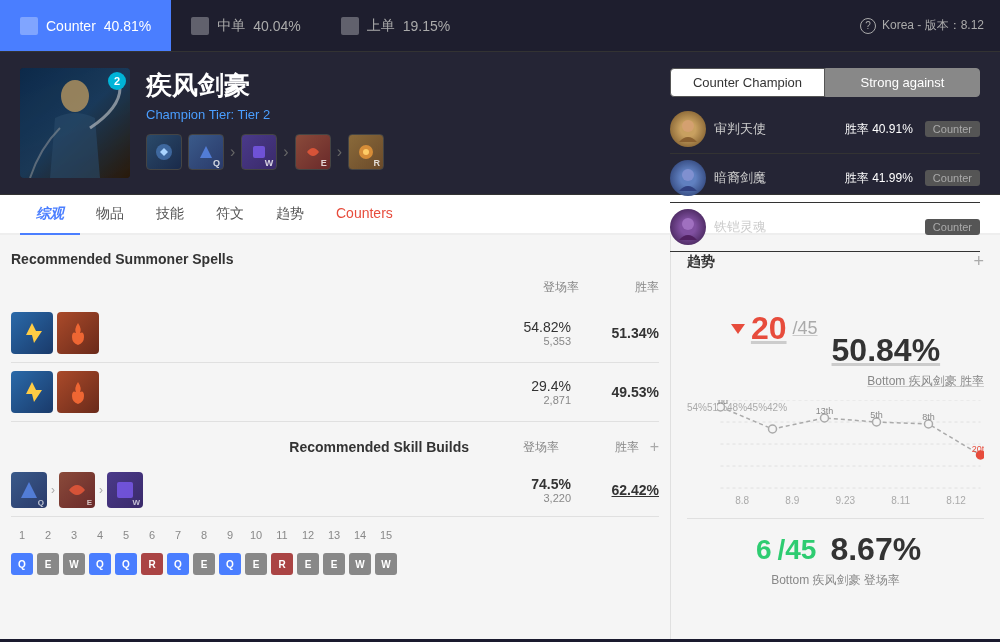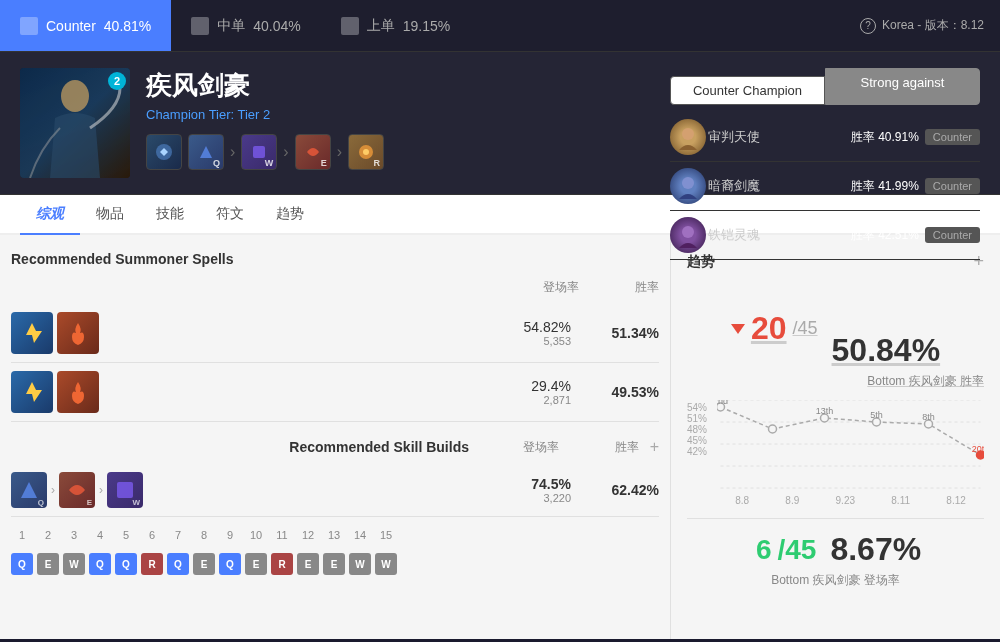--- a/index.html
+++ b/index.html
@@ -62,24 +62,24 @@
 
     
     .counter-panel {
       position: absolute; right: 20px; top: 16px; width: 310px;
     }
     .counter-tabs { display: flex; margin-bottom: 8px; }
     .counter-tab {
       flex: 1; padding: 6px 12px; text-align: center; font-size: 13px;
       cursor: pointer; border: 1px solid #555; background: #fff; color: #333;
     }
-    .counter-tab:first-child { border-radius: 4px 0 0 4px; margin-top: 8px; }
+    .counter-tab:first-child { border-radius: 4px 0 0 4px; }
     .counter-tab:last-child { border-radius: 0 4px 4px 0; background: #888; color: #fff; border-color: #888; }
     .counter-row {
-      display: flex; align-items: center; gap: 2px; padding: 6px 0;
+      display: flex; align-items: center; gap: 8px; padding: 6px 0;
       border-bottom: 1px solid #333;
     }
     .counter-champ-icon {
       width: 36px; height: 36px; border-radius: 50%; background: #2a2a4a;
       flex-shrink: 0; overflow: hidden; display: flex; align-items: center; justify-content: center;
     }
     .counter-champ-name { flex: 1; color: #ccc; font-size: 13px; }
     .counter-winrate { color: #aaa; font-size: 12px; margin-right: 4px; }
     .counter-winrate span { color: #fff; }
     .counter-btn {
@@ -145,21 +145,21 @@
       font-weight: bold; color: #fff; position: relative;
     }
     .skill-seq-icon.q-skill { background: linear-gradient(135deg, #3a5a8a, #2a3a6a); }
     .skill-seq-icon.e-skill { background: linear-gradient(135deg, #8a4a3a, #6a2a2a); }
     .skill-seq-icon.w-skill { background: linear-gradient(135deg, #4a3a8a, #3a2a6a); }
     .skill-key-label {
       position: absolute; bottom: 1px; right: 3px; font-size: 8px; color: rgba(255,255,255,0.7);
     }
     .arrow-icon { color: #aaa; font-size: 12px; }
     .skill-rate { width: 90px; text-align: right; }
-    .skill-winrate { width: 80px; text-align: right; }
+    .skill-winrate { width: 80px; text-align: right; text-decoration: underline; }
 
     
     .skill-order-row { display: flex; align-items: center; padding: 6px 0; gap: 4px; }
     .order-num { width: 22px; text-align: center; font-size: 11px; color: #888; }
     .order-key {
       width: 22px; height: 22px; border-radius: 3px; display: flex;
       align-items: center; justify-content: center; font-size: 10px; font-weight: bold;
     }
     .order-key.q-key { background: #4a7eff; color: #fff; }
     .order-key.e-key { background: #888; color: #fff; }
@@ -351,20 +351,21 @@
     </div>
   </div>
 </div>
 
 <div class="sub-nav">
   <div class="sub-nav-item active">综观</div>
   <div class="sub-nav-item">物品</div>
   <div class="sub-nav-item">技能</div>
   <div class="sub-nav-item">符文</div>
   <div class="sub-nav-item">趋势</div>
+  <div class="sub-nav-item highlight">Counters</div>
 </div>
 
 <div class="main-content">
 
   <div class="left-panel">
 
     <div class="section-title">Recommended Summoner Spells</div>
     <div class="spell-table-header">
       <div class="spacer"></div>
       <div class="col">登场率</div>
@@ -502,21 +503,21 @@
         <span class="triangle-down"></span>
         <span class="rank-num">20</span>
         <span class="rank-of">/45</span>
         <span class="trend-winrate-big">50.84%</span>
       </div>
       <div class="trend-label">Bottom 疾风剑豪 胜率</div>
     </div>
 
     <div style="position:relative;margin:10px 0 4px 0;">
       <div style="display:flex;gap:0;">
-        <div style="width:30px;display:flex;flex-direction:column;font-size:10px;color:#aaa;height:90px;padding:2px 0;">
+        <div style="width:30px;display:flex;justify-content:space-between;font-size:10px;color:#aaa;height:90px;padding:2px 0;">
           <span>54%</span>
           <span>51%</span>
           <span>48%</span>
           <span>45%</span>
           <span>42%</span>
         </div>
         <div style="flex:1;position:relative;">
           <svg width="100%" height="90" viewBox="0 0 260 90">
 
             <line x1="0" y1="0" x2="260" y2="0" stroke="#e0e0e0" stroke-width="1" stroke-dasharray="3,3"></line>

